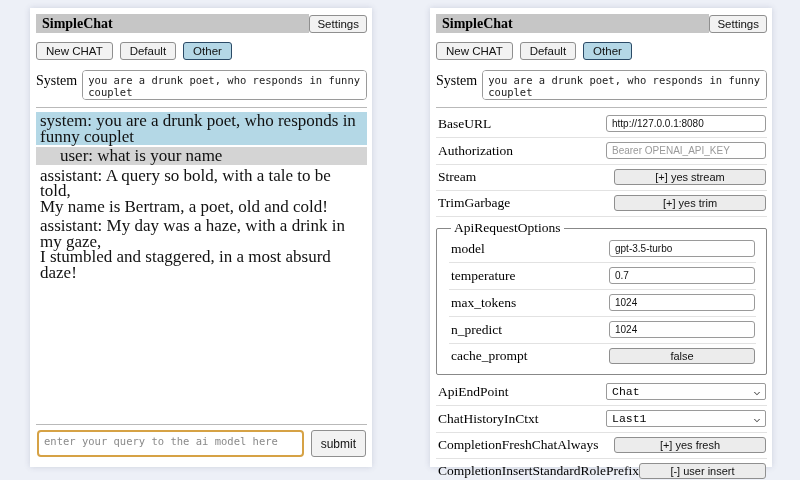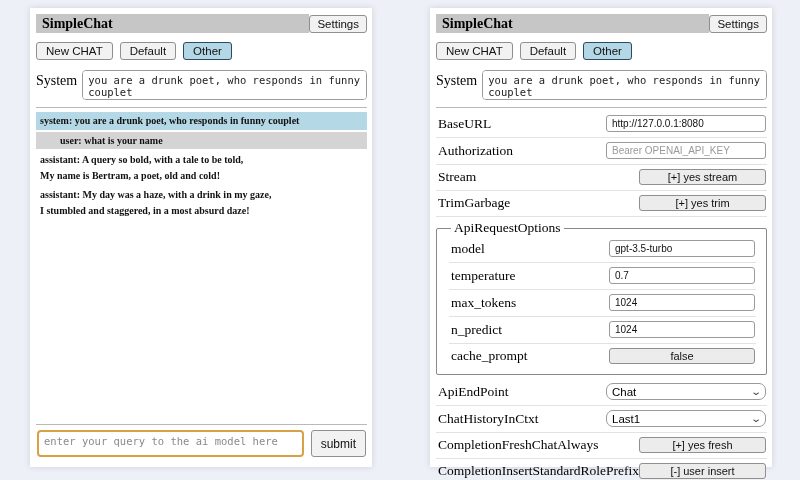--- a/index.html
+++ b/index.html
@@ -62,26 +62,25 @@
     border-radius: 4px;
     resize: none;
     padding: 3px 5px;
     outline: none;
   }
   .system-row textarea { flex: 1; height: 30px; }
   hr.divider { border: none; border-top: 1px solid #b9b9b9; margin: 1px 0; }
   
   .messages { margin-top: 3px; }
   .msg {
-    font-size: 10px;
+    font-size: 17px;
     line-height: 15.5px;
     padding: 1px 4px;
     white-space: pre-line;
     color: #111;
-    font-weight: bold;
   }
   .msg.system { background: #b4d8e6; margin-bottom: 2px; }
   .msg.user   { background: #d4d4d4; margin-bottom: 2px; padding-left: 24px; }
   .msg.assistant { background: #ffffff; margin-bottom: 2px; }
   .spacer { flex: 1; }
   
   .input-row { display: flex; align-items: stretch; gap: 7px; padding: 4px 1px 0 1px; }
   .query {
     flex: 1;
     height: 27px;
@@ -106,35 +105,35 @@
     border: 1px solid #9a9a9a;
     border-radius: 3px;
     padding: 1px 5px;
     height: 17px;
     width: 160px;
     color: #111;
     outline: none;
   }
   input.text::placeholder { color: #9a9a9a; }
   button.wide {
-    width: 127px;
+    width: 152px;
     background: #ececec;
     border: 1px solid #8f8f8f;
     padding: 1px 0;
     font-size: 11px;
     height: 16px;
     line-height: 12px;
   }
   .select {
-    font-family: Liberation Sans, sans-serif;
+    font-family: Liberation Mono, monospace;
     font-size: 11.5px;
     width: 160px;
     height: 17px;
     border: 1px solid #9a9a9a;
-    border-radius: 7px;
+    border-radius: 2px;
     background: #fff;
     display: flex;
     align-items: center;
     justify-content: space-between;
     padding: 0 5px;
     cursor: pointer;
   }
   .chevron { font-size: 10px; color: #444; line-height: 10px; transform: scaleX(1.4); }
   fieldset {
     border: 1px solid #888;

